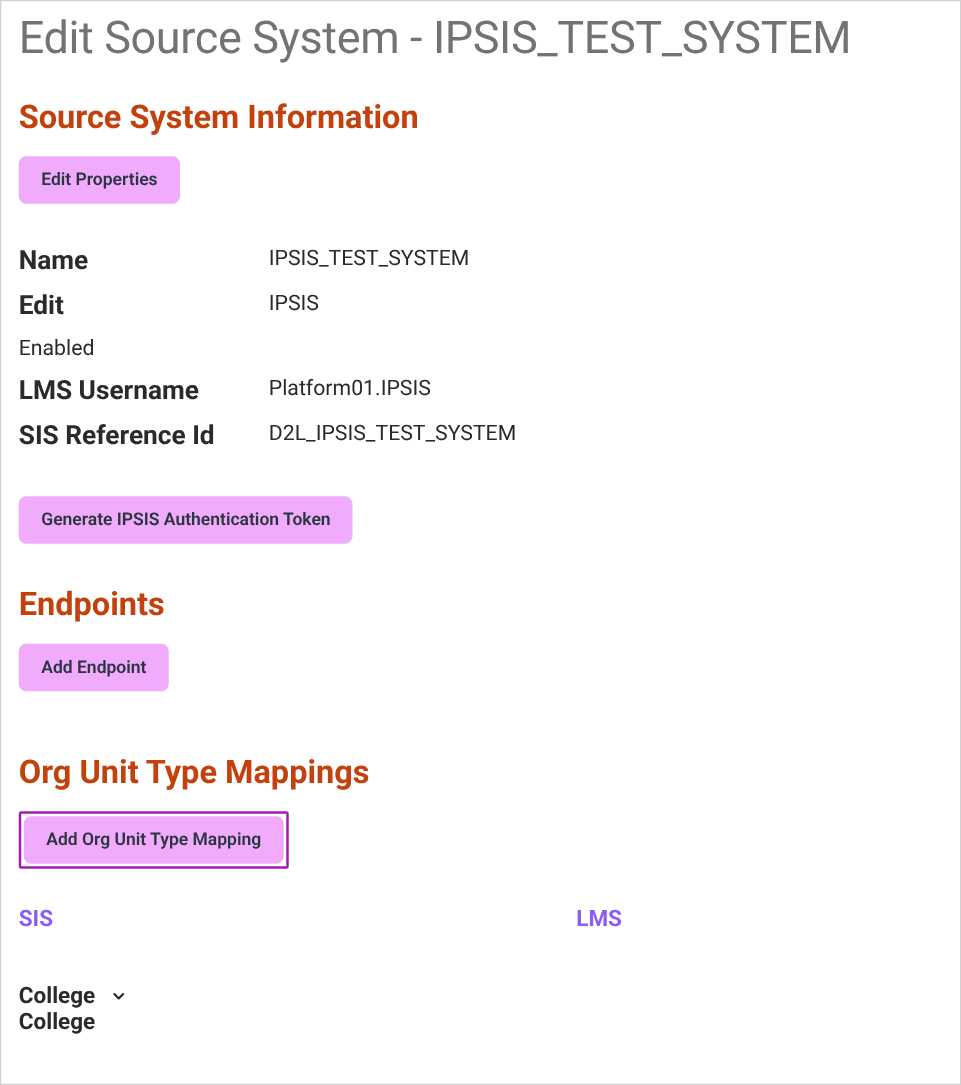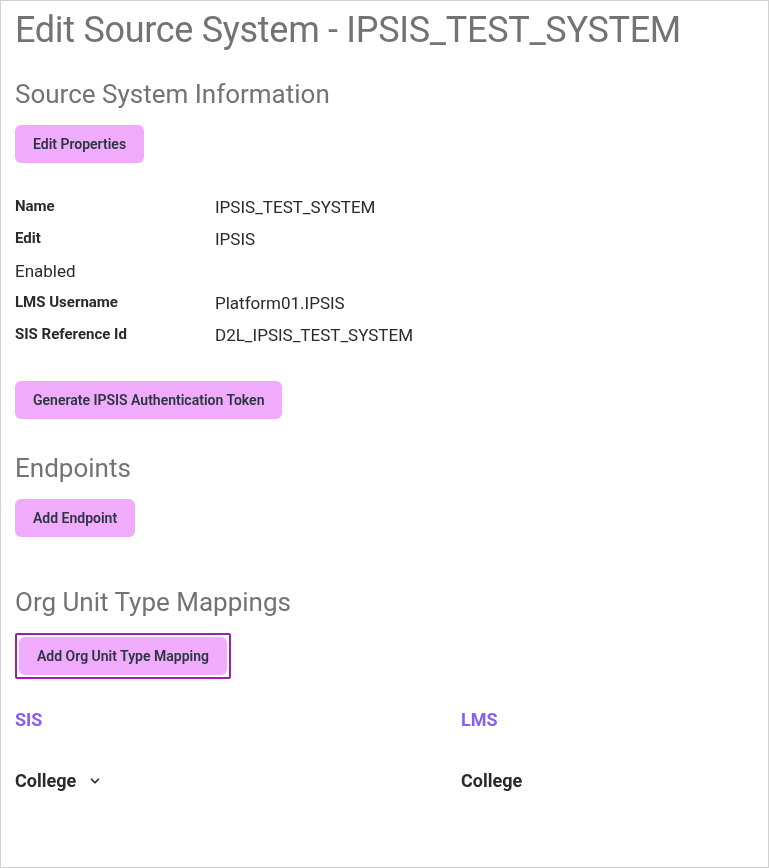--- a/index.html
+++ b/index.html
@@ -19,22 +19,22 @@
   }
   h1.page-title {
     font-size: 36px;
     font-weight: 400;
     color: #737373;
     margin-bottom: 28px;
     letter-spacing: -0.3px;
   }
   h2.section-title {
     font-size: 26px;
-    font-weight: 400;
-    color: #737373;
+    font-weight: 700;
+    color: #c2410c;
     margin-bottom: 16px;
     margin-top: 6px;
   }
   .btn {
     display: inline-block;
     background: #f0abfc;
     color: #2a3540;
     font-size: 14px;
     font-weight: 600;
     padding: 11px 18px;
@@ -49,21 +49,21 @@
   .info-grid {
     margin-bottom: 30px;
   }
   .info-row {
     display: flex;
     padding: 6px 0;
   }
   .info-label {
     width: 200px;
     font-weight: 700;
-    font-size: 15px;
+    font-size: 21px;
     color: #2a2a2a;
   }
   .info-value {
     font-size: 17px;
     color: #2a2a2a;
     font-weight: 400;
   }
   .btn-row-spaced {
     margin-bottom: 34px;
   }
@@ -86,20 +86,21 @@
     font-size: 18px;
     font-weight: 700;
     color: #8b5cf6;
   }
   .mapping-header.sis {
     width: 446px;
   }
   .mapping-row {
     display: flex;
     align-items: flex-start;
+    flex-direction: column;
   }
   .mapping-cell {
     font-size: 18px;
     font-weight: 700;
     color: #2a2a2a;
     display: flex;
     align-items: center;
   }
   .mapping-cell.sis {
     width: 446px;

